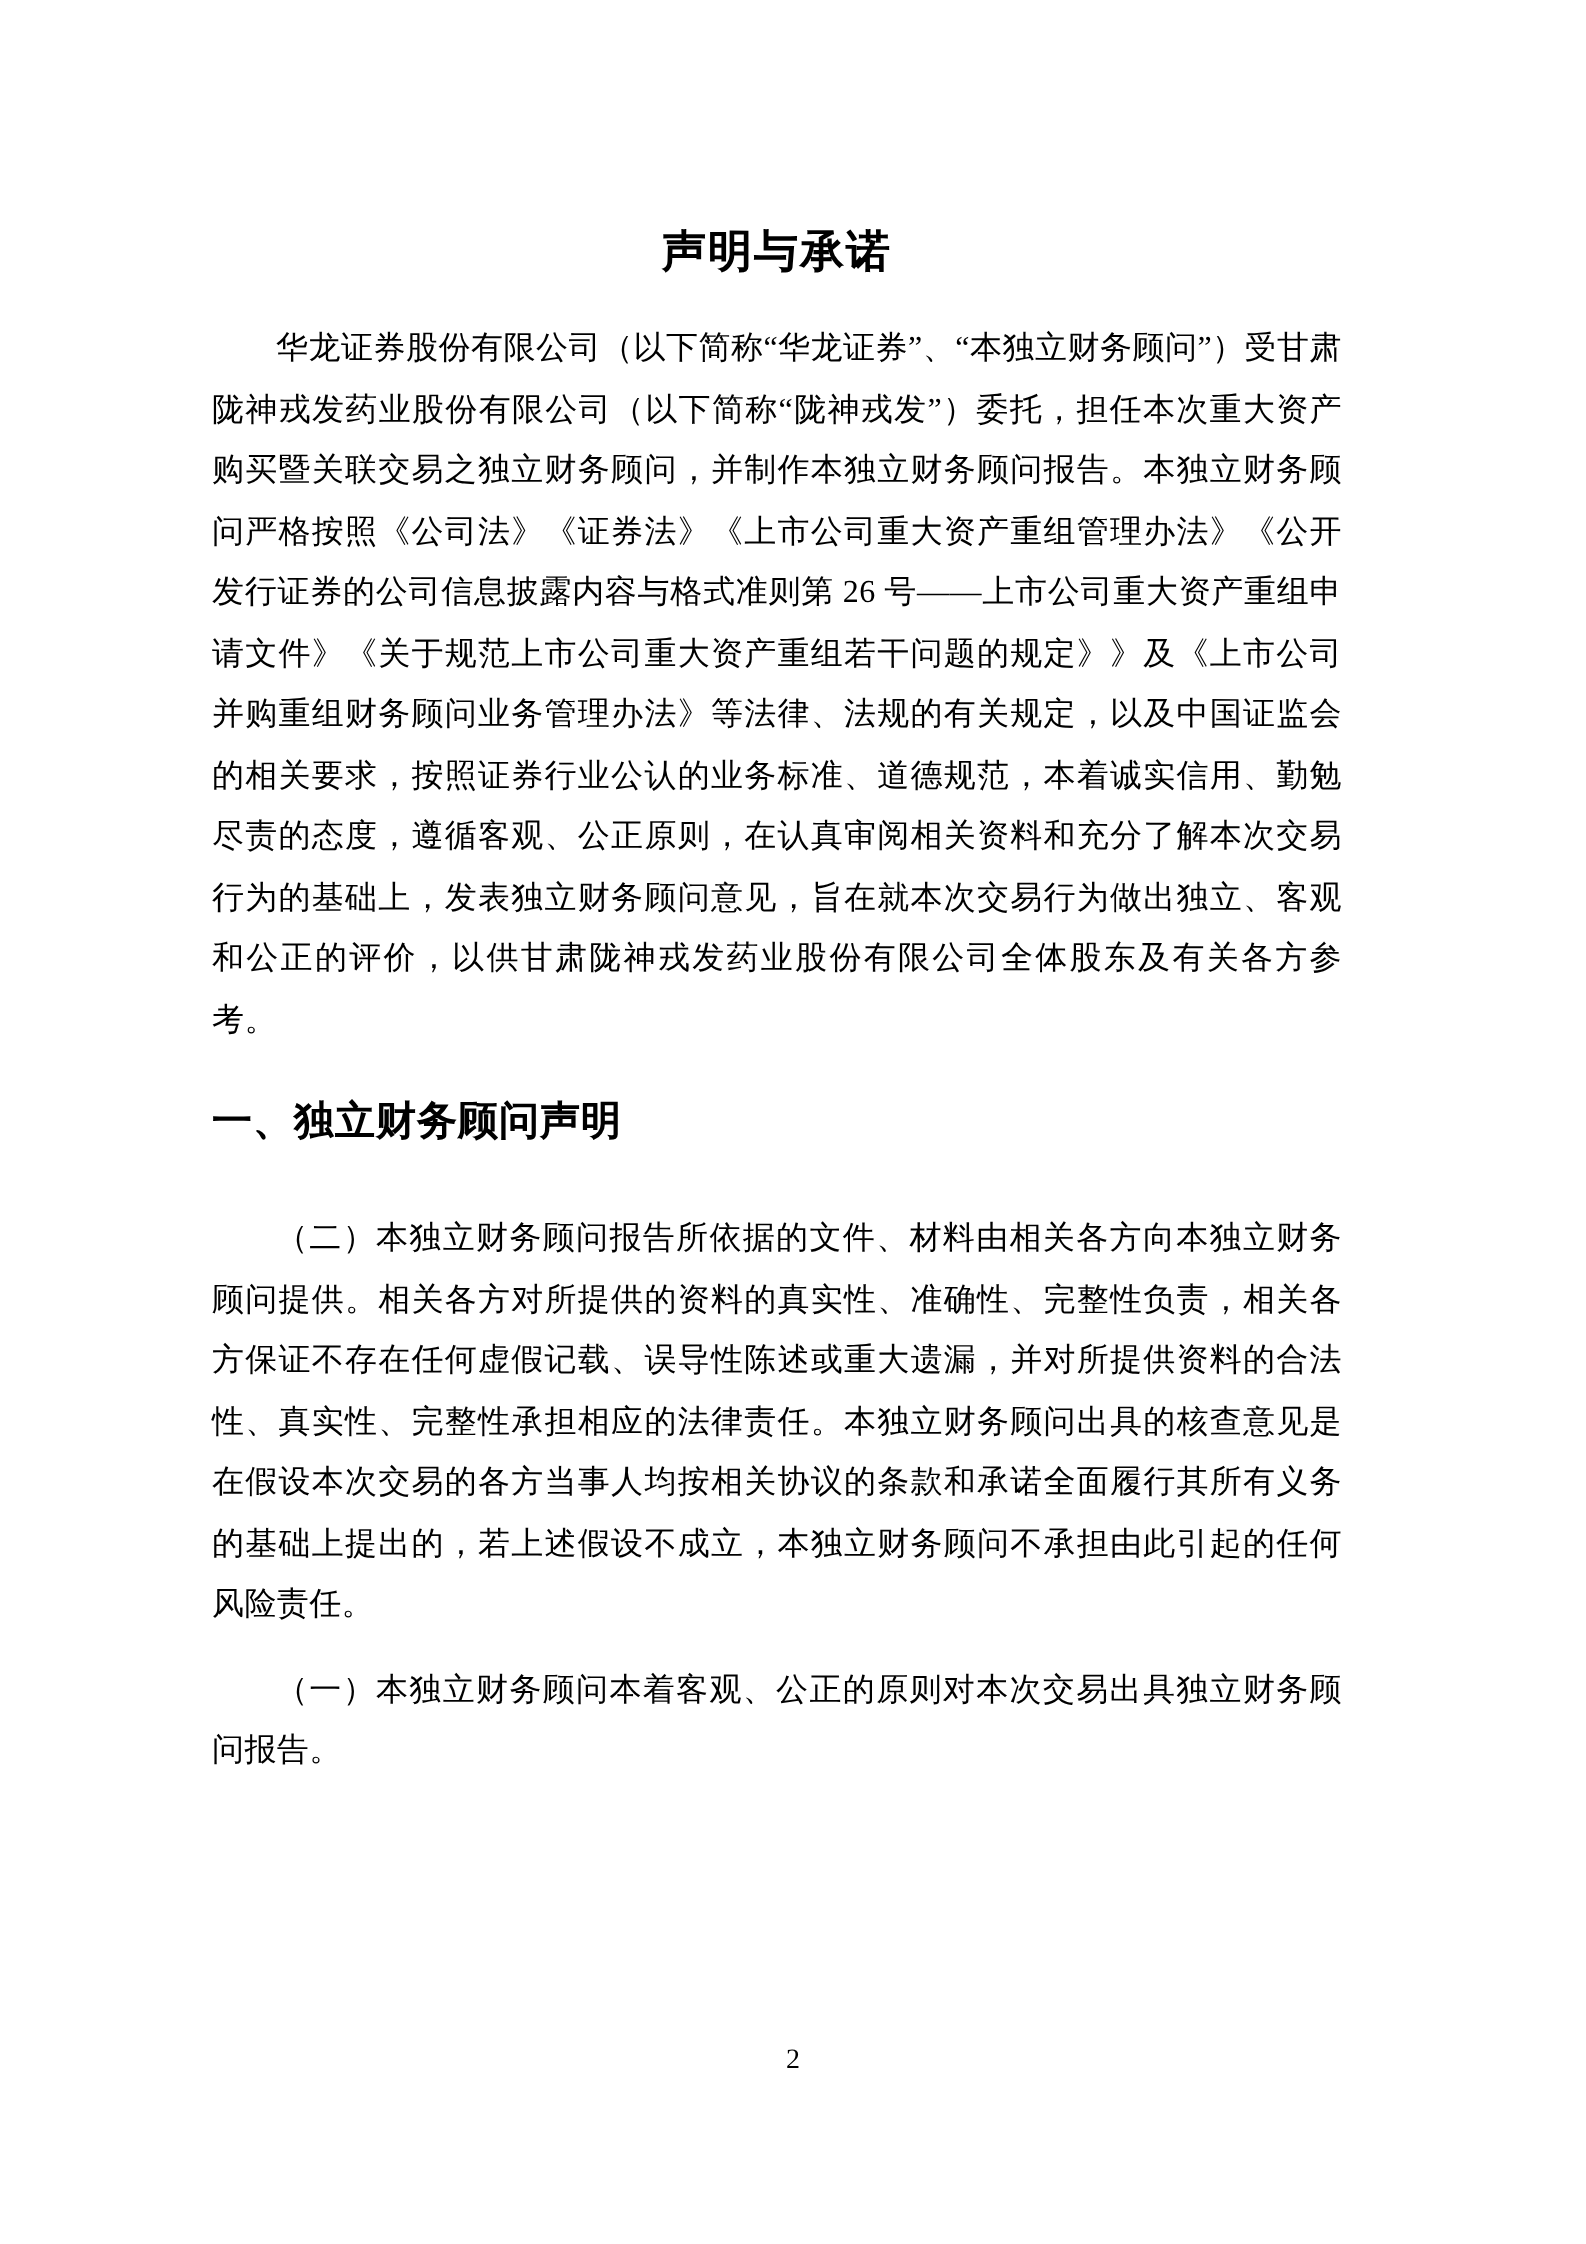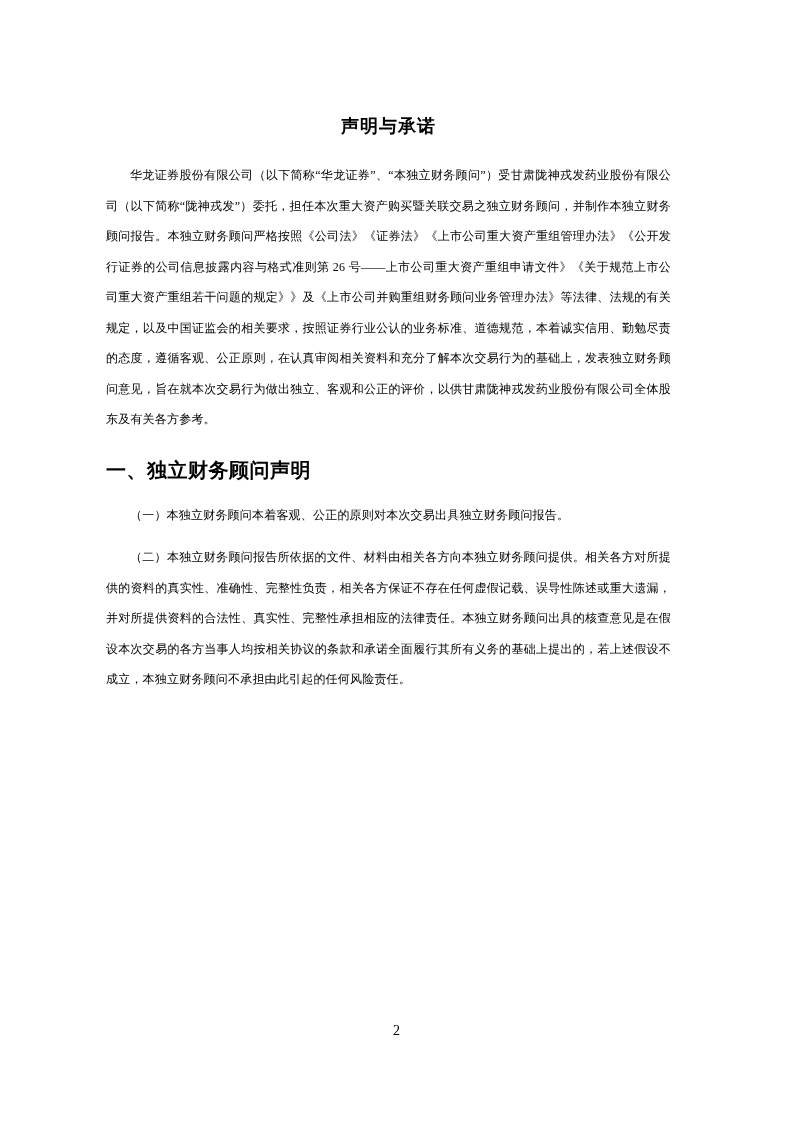--- a/index.html
+++ b/index.html
@@ -19,41 +19,41 @@
     box-sizing: border-box;
     width: 793px;
     height: 1122px;
     padding: 111px 122px 0 106px;
     position: relative;
     background: #ffffff;
   }
   .doc-title {
     font-family: "Liberation Sans", "DejaVu Sans", sans-serif;
     font-weight: bold;
-    font-size: 18px;
+    font-size: 22px;
     line-height: 30px;
     text-align: center;
     margin: 0 0 19px 0;
     letter-spacing: 1px;
   }
   .body-para {
-    font-size: 12px;
+    font-size: 16px;
     line-height: 30.5px;
     text-align: justify;
     text-justify: inter-ideograph;
     text-indent: 2em;
     margin: 0 0 12px 0;
     letter-spacing: 0.2px;
   }
   .section-heading {
     font-family: "Liberation Sans", "DejaVu Sans", sans-serif;
     font-weight: bold;
     font-size: 20px;
     line-height: 30px;
-    margin: 20px 0 15px 0;
+    margin: 20px 0 29px 0;
     letter-spacing: 0.5px;
   }
   .page-number {
     position: absolute;
     top: 1023px;
     left: 0;
     width: 793px;
     text-align: center;
     font-size: 14px;
     line-height: 16px;
@@ -64,21 +64,21 @@
 <body>
 
 <div class="page">
 
   <h1 class="doc-title">声明与承诺</h1>
 
   <p class="body-para">华龙证券股份有限公司（以下简称“华龙证券”、“本独立财务顾问”）受甘肃陇神戎发药业股份有限公司（以下简称“陇神戎发”）委托，担任本次重大资产购买暨关联交易之独立财务顾问，并制作本独立财务顾问报告。本独立财务顾问严格按照《公司法》《证券法》《上市公司重大资产重组管理办法》《公开发行证券的公司信息披露内容与格式准则第 26 号——上市公司重大资产重组申请文件》《关于规范上市公司重大资产重组若干问题的规定》》及《上市公司并购重组财务顾问业务管理办法》等法律、法规的有关规定，以及中国证监会的相关要求，按照证券行业公认的业务标准、道德规范，本着诚实信用、勤勉尽责的态度，遵循客观、公正原则，在认真审阅相关资料和充分了解本次交易行为的基础上，发表独立财务顾问意见，旨在就本次交易行为做出独立、客观和公正的评价，以供甘肃陇神戎发药业股份有限公司全体股东及有关各方参考。</p>
 
   <h2 class="section-heading">一、独立财务顾问声明</h2>
 
+  <p class="body-para">（二）本独立财务顾问报告所依据的文件、材料由相关各方向本独立财务顾问提供。相关各方对所提供的资料的真实性、准确性、完整性负责，相关各方保证不存在任何虚假记载、误导性陈述或重大遗漏，并对所提供资料的合法性、真实性、完整性承担相应的法律责任。本独立财务顾问出具的核查意见是在假设本次交易的各方当事人均按相关协议的条款和承诺全面履行其所有义务的基础上提出的，若上述假设不成立，本独立财务顾问不承担由此引起的任何风险责任。</p>
+
   <p class="body-para">（一）本独立财务顾问本着客观、公正的原则对本次交易出具独立财务顾问报告。</p>
-
-  <p class="body-para">（二）本独立财务顾问报告所依据的文件、材料由相关各方向本独立财务顾问提供。相关各方对所提供的资料的真实性、准确性、完整性负责，相关各方保证不存在任何虚假记载、误导性陈述或重大遗漏，并对所提供资料的合法性、真实性、完整性承担相应的法律责任。本独立财务顾问出具的核查意见是在假设本次交易的各方当事人均按相关协议的条款和承诺全面履行其所有义务的基础上提出的，若上述假设不成立，本独立财务顾问不承担由此引起的任何风险责任。</p>
 
 
 
   <div class="page-number">2</div>
 
 </div>
 
 </body></html>

